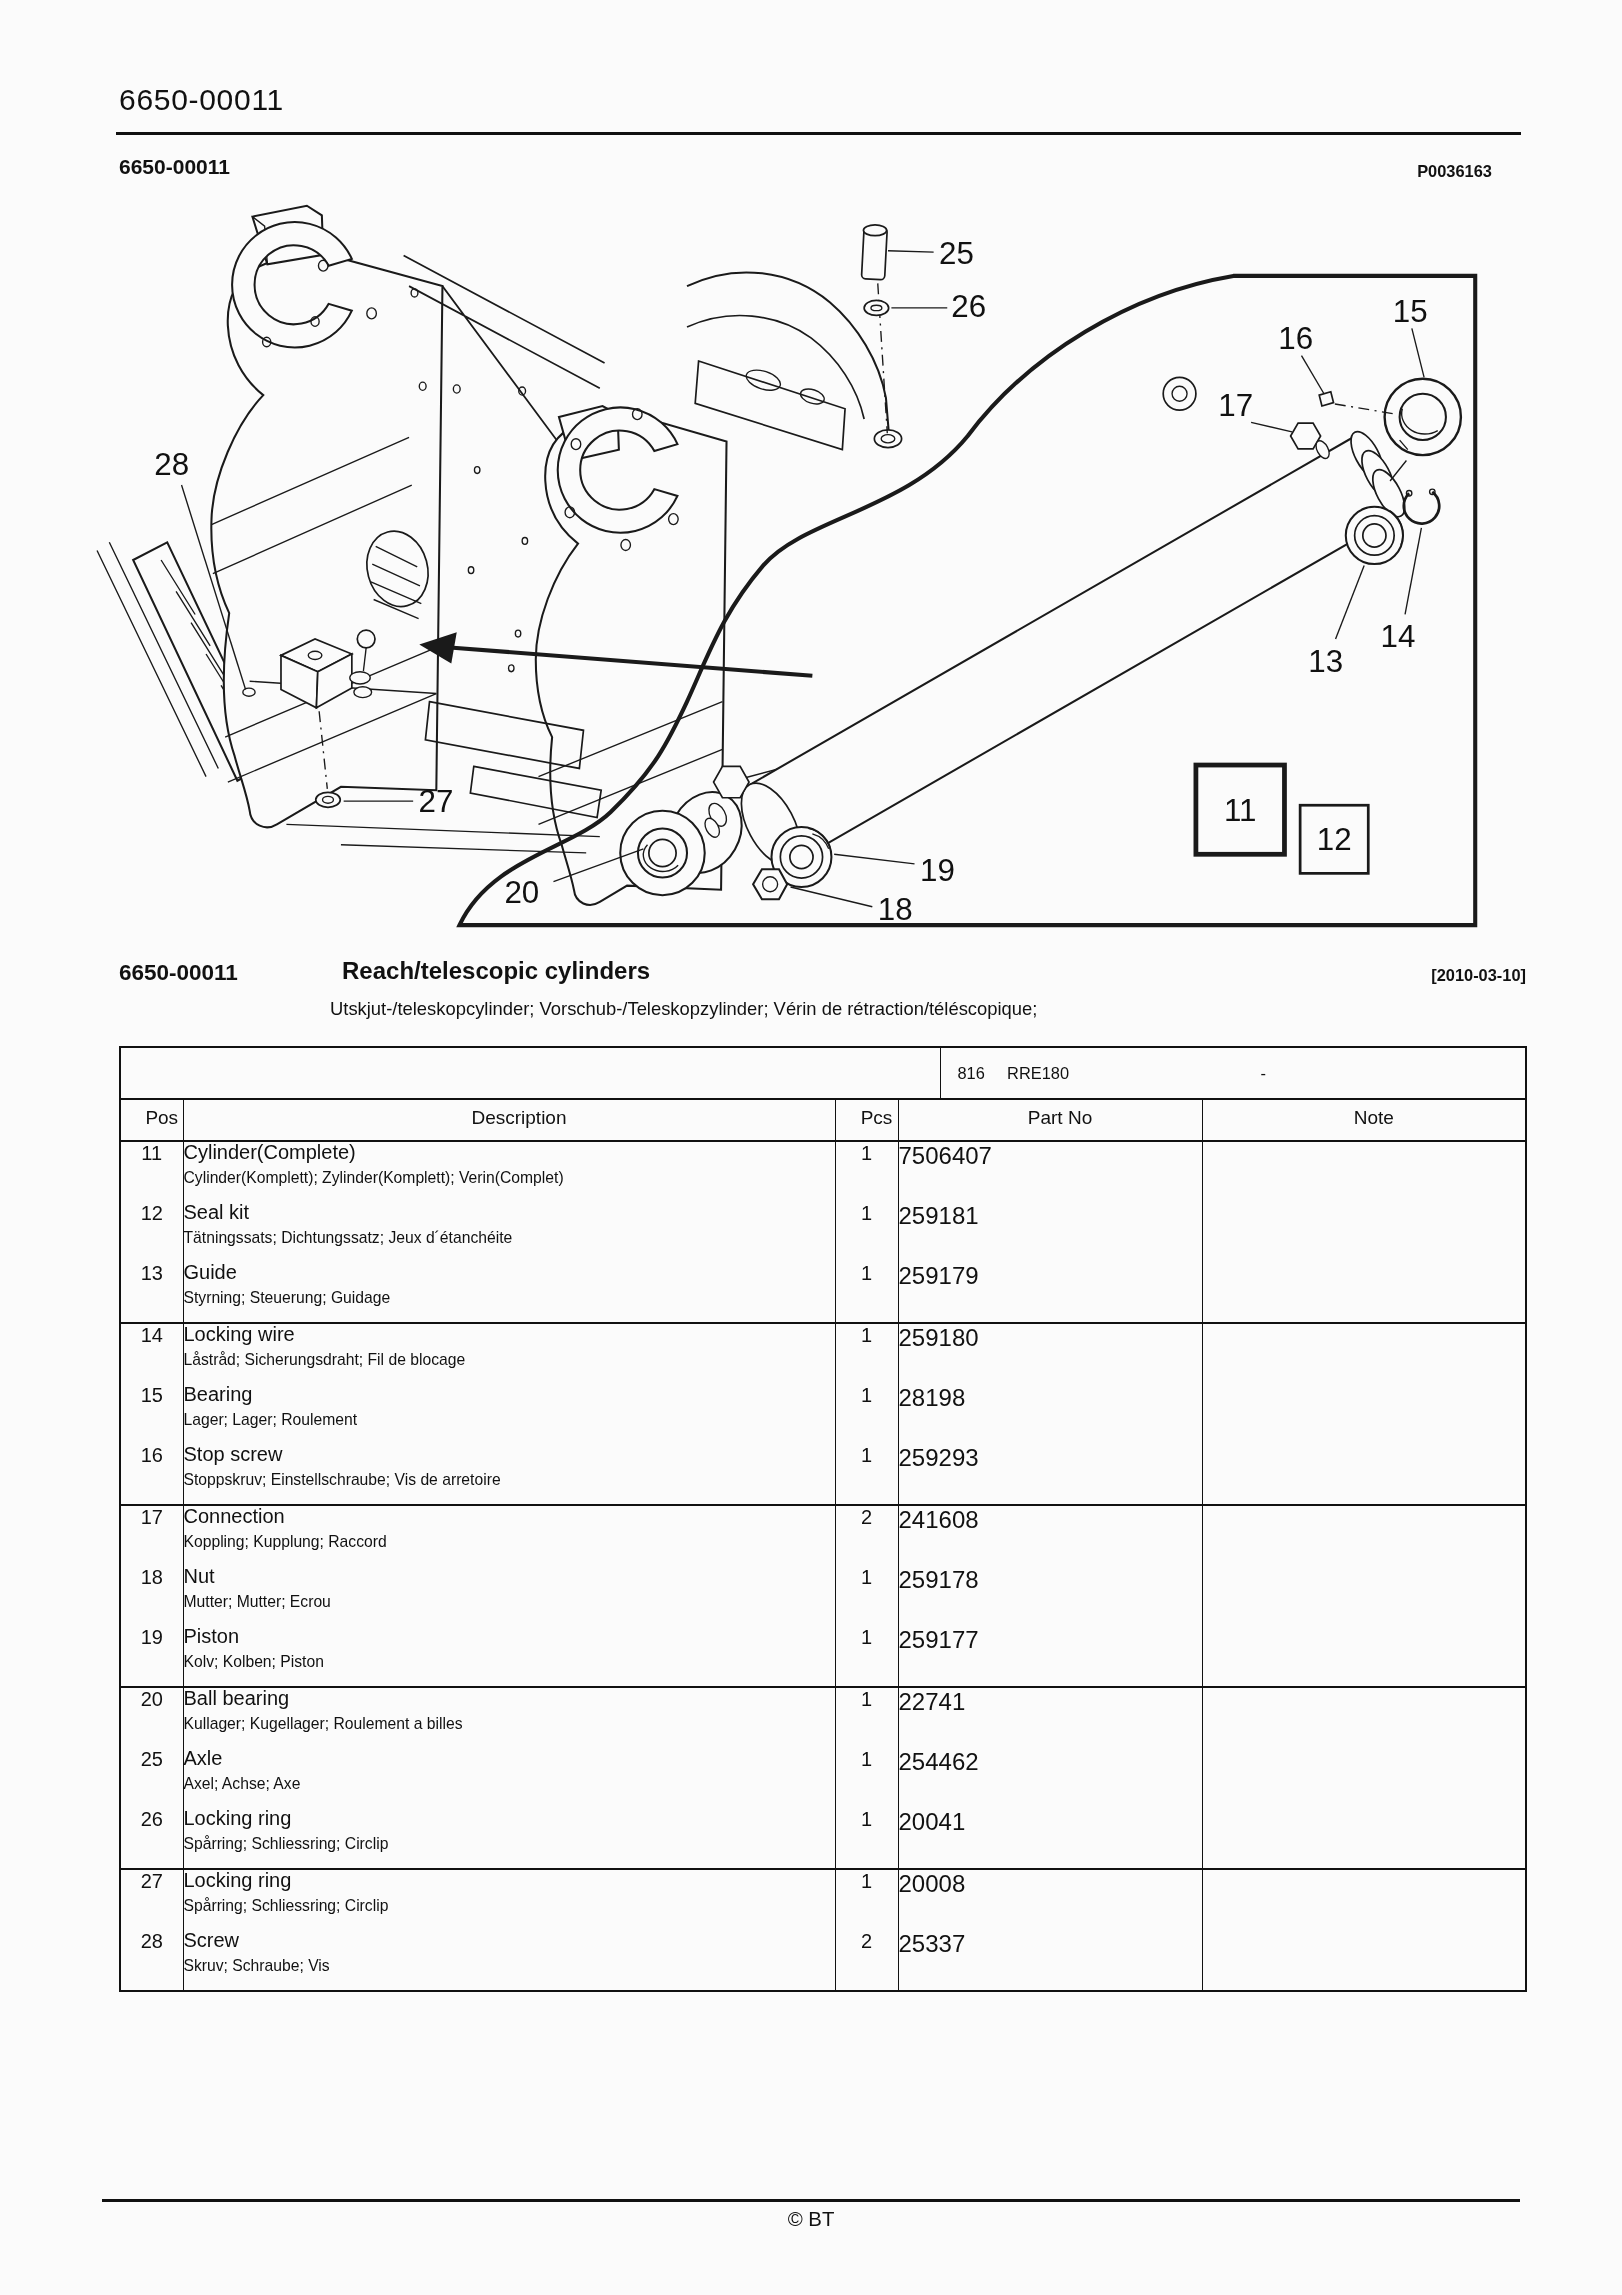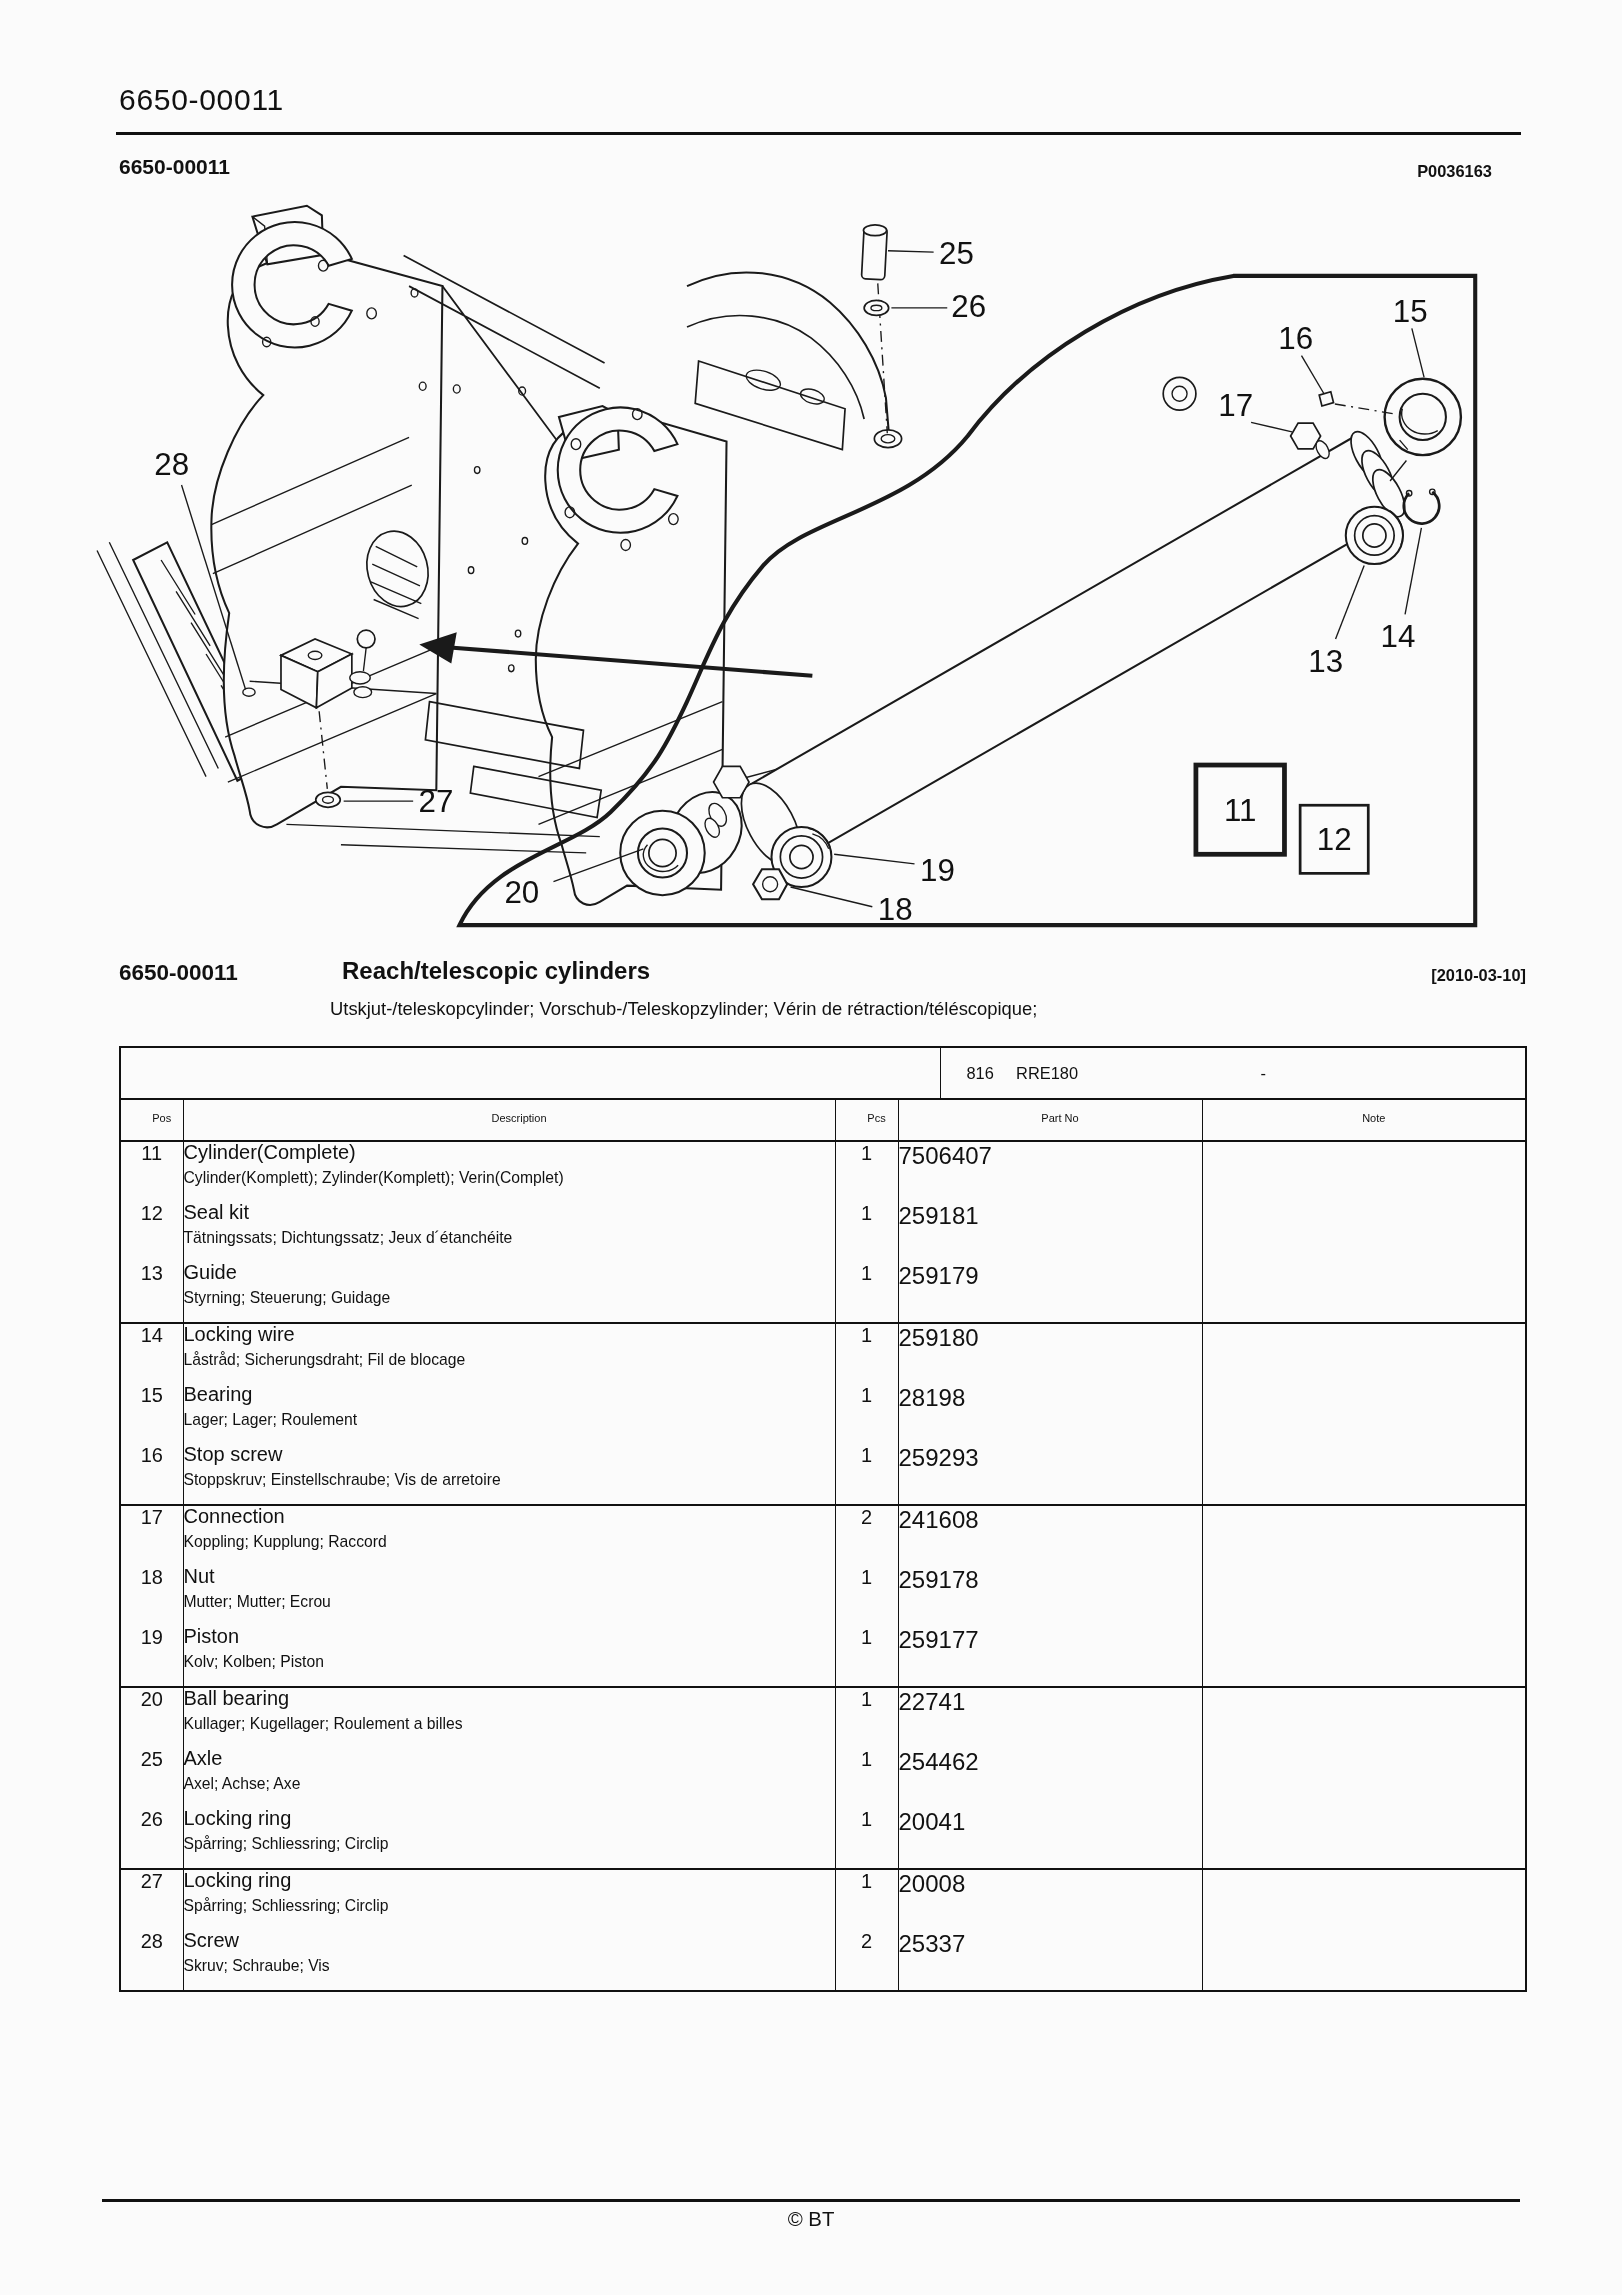--- a/index.html
+++ b/index.html
@@ -16,28 +16,28 @@
   
   .sec-num{left:119px;top:960px;font-size:22.5px;font-weight:bold;}
   .sec-title{left:342px;top:957px;font-size:24px;font-weight:bold;}
   .sec-date{left:1322px;top:966px;width:204px;text-align:right;font-size:16.4px;font-weight:bold;}
   .sec-sub{left:330px;top:998px;font-size:18.4px;}
   
   table.parts{position:absolute;left:119px;top:1046px;width:1407px;
               border-collapse:collapse;table-layout:fixed;
               border:2px solid #111;border-bottom:2.7px solid #111;font-size:16.4px;}
   table.parts td,table.parts th{padding:0;vertical-align:top;}
-  tr.model td{height:50px;border-bottom:2px solid #111;vertical-align:middle;padding-left:9px;}
+  tr.model td{height:50px;border-bottom:2px solid #111;vertical-align:middle;}
   tr.model td.m-left{border-right:1.4px solid #111;}
   tr.model td.m-right{position:relative;font-size:16.4px;}
   .m-code{margin-left:17px;}
   .m-model{margin-left:17.7px;}
   .m-dash{position:absolute;left:320px;top:50%;transform:translateY(-50%);}
   tr.cols th{height:35px;border-left:1.4px solid #111;border-right:1.4px solid #111;
-             font-size:11px;font-weight:normal;text-align:center;vertical-align:middle;padding-left:20px;}
+             font-size:19px;font-weight:normal;text-align:center;vertical-align:middle;padding-left:20px;}
   tr.spacer td{height:4.8px;border-left:1.4px solid #111;border-right:1.4px solid #111;
                border-bottom:1.4px solid #111;}
   tbody{border-top:2px solid #111;}
   tbody td{border-left:1.4px solid #111;border-right:1.4px solid #111;height:60px;}
   td.c-pos{text-align:center;font-size:20px;padding-top:11px;}
   td.c-desc{padding-left:17px;padding-top:11px;}
   .d-main{font-size:20px;line-height:1.05;}
   .d-sub{font-size:15.7px;margin-top:7.5px;line-height:1.05;}
   td.c-pcs{text-align:center;font-size:20px;padding-top:11px;}
   td.c-part{padding-left:25px;font-size:24px;padding-top:11px;}

